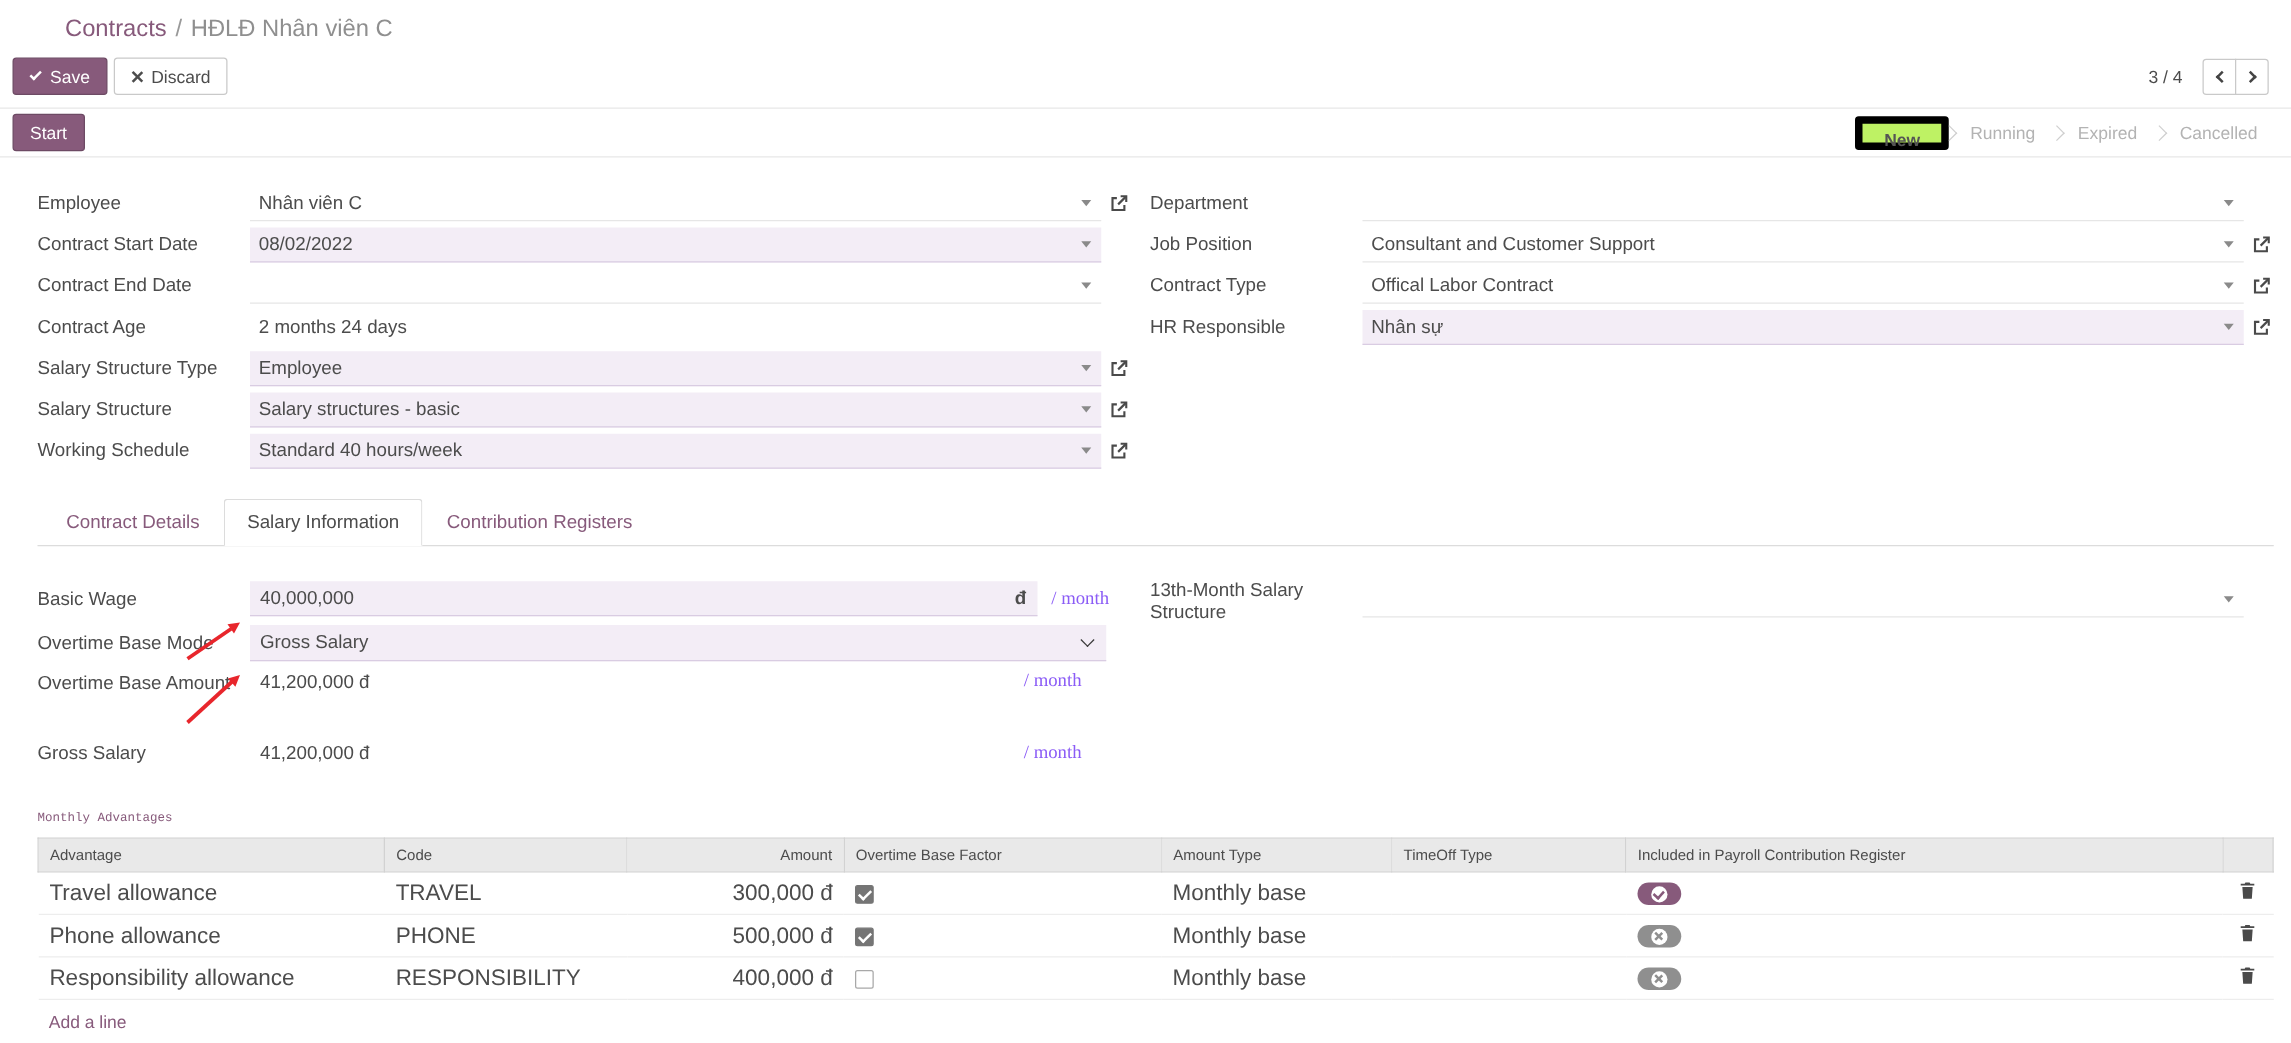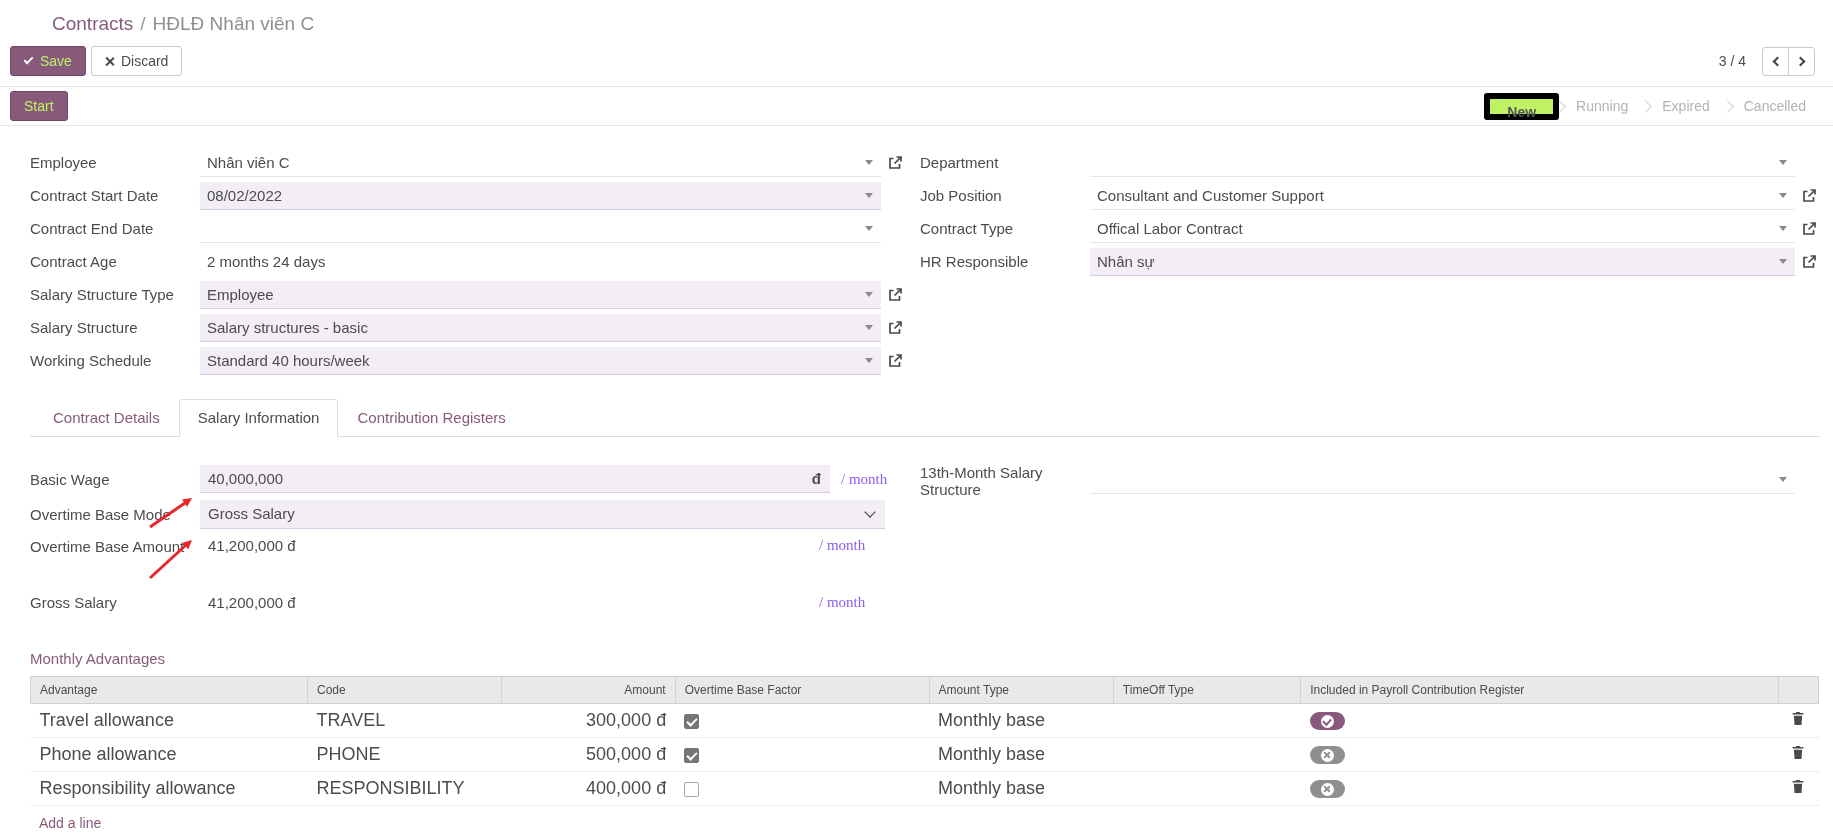--- a/index.html
+++ b/index.html
@@ -10,21 +10,21 @@
   
   .breadcrumb-bar { padding:13px 18px 4px 19px; font-size:19px; }
   .crumb-parent { color:#875A7B; cursor:pointer;margin-left:33px; }
   .crumb-sep { color:#999; margin:0 7px; }
   .crumb-current { color:#8f8f8f;margin-top:28px; }
 
   
   .toolbar { display:flex; align-items:center; padding:7px 18px 10px 10px; }
   .btn { display:inline-flex; align-items:center; font-size:14px; padding:6px 13px;
     border-radius:3px; border:1px solid #c9c9c9; background:#fff; color:#4c4c4c; cursor:pointer; }
-  .btn-primary { background:#875A7B; border-color:#6d4a64; color:#bef264; }
+  .btn-primary { background:#875A7B; border-color:#6d4a64; color:#ffffff; }
   .btn + .btn { margin-left:5px; }
   .icon-check { width:9px; height:5px; border-left:2px solid #fff; border-bottom:2px solid #fff;
     transform:rotate(-45deg); display:inline-block; margin-right:7px; position:relative; top:-2px; }
   .icon-x { position:relative; width:9px; height:9px; display:inline-block; margin-right:7px; }
   .icon-x::before,.icon-x::after { content:""; position:absolute; left:4px; top:-1px; width:1.8px; height:11px; background:#4c4c4c; }
   .icon-x::before { transform:rotate(45deg); } .icon-x::after { transform:rotate(-45deg); }
   .pager { margin-left:auto; display:flex; align-items:center; }
   .pager-count { font-size:14px; margin-right:16px; color:#4c4c4c; }
   .pg-btn { width:27px; height:29px; border:1px solid #c9c9c9; background:#fff; display:flex;
     align-items:center; justify-content:center; cursor:pointer; }
@@ -74,21 +74,21 @@
   .suffix { margin-left:11px; color:#8b5cf6;font-family:Liberation Serif, serif; }
   .ot-select { width:685px; background:#F3EDF6; border-bottom:1px solid #d9cce2; height:29px;
     display:flex; align-items:center; justify-content:space-between; padding:0 11px 0 8px; cursor:pointer; }
   .select-chevron { width:8px; height:8px; border-right:1.8px solid #3a3a3a; border-bottom:1.8px solid #3a3a3a;
     transform:rotate(45deg); margin-top:-4px; }
   .amount-val { width:614px; min-width:614px; padding-left:8px; padding-top:3px; }
   .r13 { display:flex; align-items:flex-start; }
   .r13 .field-value { height:30px; }
 
   
-  .section-title { color:#875A7B; font-size:15px; font-weight:500; margin:28px 0 9px; }
+  .section-title { color:#875A7B; font-size:10px; font-weight:500; margin:28px 0 9px;font-family:Liberation Mono, monospace; }
   table { border-collapse:collapse; width:100%; table-layout:fixed; }
   thead th { background:#e9e9e9; border:1px solid #d2d2d2; padding:6px 9px; font-weight:400;
     text-align:left; font-size:12px; color:#4c4c4c; cursor:pointer; white-space:nowrap; overflow:hidden; }
   tbody td { padding:6px 9px; border-bottom:1px solid #ededed; font-size:18px; height:32px; }
   td.num, th.num { text-align:right; }
   .cb { width:15px; height:15px; border:1px solid #a8a8a8; border-radius:2px; background:#fff;
     display:inline-block; position:relative; vertical-align:middle; cursor:pointer; }
   .cb.checked { background:#757575; border-color:#757575; }
   .cb.checked::after { content:""; position:absolute; left:4px; top:1px; width:4px; height:8px;
     border-right:2px solid #fff; border-bottom:2px solid #fff; transform:rotate(45deg); }

